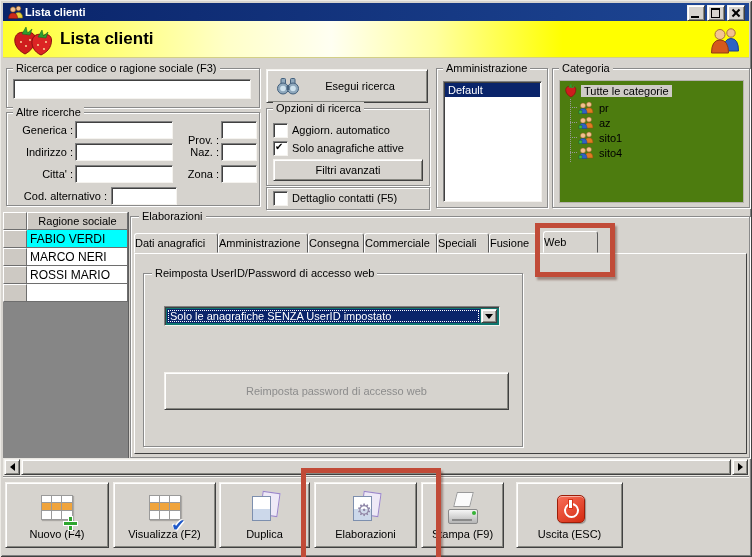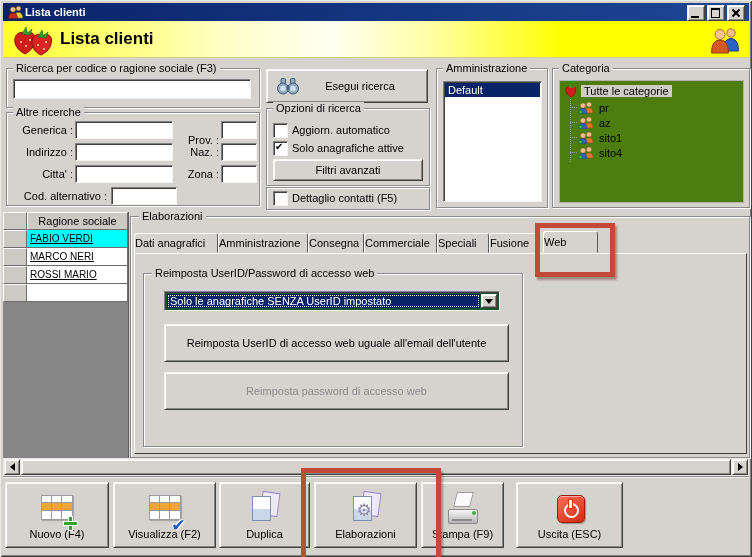--- a/index.html
+++ b/index.html
@@ -3,22 +3,22 @@
 <meta charset="utf-8">
 <style>
   html,body{margin:0;padding:0;background:#9b9b9b;}
   .window{position:relative;width:752px;height:557px;background:#d6d3ce;overflow:hidden;
     font-family:"Liberation Sans",sans-serif;font-size:11px;color:#000;
     box-shadow:inset 1px 1px 0 #eceae5, inset -1px -1px 0 #404040, inset 2px 2px 0 #d6d3ce, inset -2px -2px 0 #808080;}
   .abs{position:absolute;}
   
   .raise{background:#d6d3ce;border:1px solid;border-color:#f5f3ef #404040 #404040 #f5f3ef;
     box-shadow:inset 1px 1px 0 #fff, inset -1px -1px 0 #878781;}
-  .sunk{background:#14532d;border:1px solid;border-color:#808080 #f5f3ef #f5f3ef #808080;
-    box-shadow:inset 1px 1px 0 #404040;}
+  .sunk{background:#0f766e;border:1px solid;border-color:#808080 #f5f3ef #f5f3ef #808080;
+    box-shadow:inset 1px 1px 0 #404040;margin-top:15px;}
   .group{position:absolute;border:1px solid #8a8a8a;box-shadow:1px 1px 0 #fff, inset 1px 1px 0 #fff;}
   .glabel{position:absolute;top:-7px;left:6px;background:#d6d3ce;padding:0 3px;white-space:nowrap;}
   
   #titlebar{left:3px;top:3px;width:746px;height:18px;background:linear-gradient(90deg,#0a246a,#1e4795);display:flex;align-items:center;}
   .title-text{color:#fff;font-weight:bold;font-size:11px;margin-left:4px;}
   .winbtn{position:relative;width:16px;height:14px;margin-left:2px;cursor:default;}
   .wb-min::after{content:"";position:absolute;left:3px;bottom:2px;width:8px;height:2px;background:#000;}
   .wb-max::after{content:"";position:absolute;left:3px;top:2px;width:7px;height:7px;border:1px solid #000;border-top-width:2px;}
   .wb-close::before,.wb-close::after{content:"";position:absolute;left:7px;top:2px;width:2px;height:10px;background:#000;}
   .wb-close::before{transform:rotate(45deg);} .wb-close::after{transform:rotate(-45deg);}
@@ -38,21 +38,21 @@
     font-family:"Liberation Sans",sans-serif;color:#000;}
   
   .listbox{position:absolute;background:#fff;border:1px solid;border-color:#808080 #f5f3ef #f5f3ef #808080;box-shadow:inset 1px 1px 0 #404040;}
   .sel-navy{position:absolute;left:1px;right:1px;top:1px;height:14px;background:#0a246a;color:#fff;padding:1px 3px;box-sizing:border-box;}
   .dotv{position:absolute;border-left:1px dotted #9a9a9a;width:0;}
   .doth{position:absolute;border-top:1px dotted #9a9a9a;height:0;}
   
   .th{position:absolute;background:#cdc9c3;border:1px solid;border-color:#fff #6e6e6e #6e6e6e #fff;box-sizing:border-box;
     font-size:11px;display:flex;align-items:center;justify-content:center;}
   .td{position:absolute;background:#fff;border-right:1px solid #6e6e6e;border-bottom:1px solid #6e6e6e;box-sizing:border-box;
-    font-size:10px;line-height:16px;padding:1px 0 0 3px;white-space:nowrap;overflow:hidden;text-decoration:underline;}
+    font-size:12px;line-height:16px;padding:1px 0 0 3px;white-space:nowrap;overflow:hidden;}
   
   .tab{position:absolute;background:#d6d3ce;border:1px solid;border-color:#fff #5a5a5a #d6d3ce #fff;
     border-radius:3px 3px 0 0;text-align:left;line-height:19px;font-size:11px;white-space:nowrap;box-sizing:border-box;}
   
   .combo-text{position:absolute;left:2px;top:2px;right:19px;bottom:2px;background:#0a246a;color:#fff;
     padding:1px 3px;outline:1px dotted #fff;outline-offset:-2px;white-space:nowrap;overflow:hidden;}
   .tri-down{width:0;height:0;border-left:4px solid transparent;border-right:4px solid transparent;border-top:5px solid #000;}
   .tri-left{width:0;height:0;border-top:4px solid transparent;border-bottom:4px solid transparent;border-right:5px solid #000;}
   .tri-right{width:0;height:0;border-top:4px solid transparent;border-bottom:4px solid transparent;border-left:5px solid #000;}
   
@@ -276,23 +276,20 @@
     <div class="group" style="left:12px;top:56px;width:378px;height:172px;background:#d6d3ce">
       <span class="glabel" style="left:8px">Reimposta UserID/Password di accesso web</span>
 
       <div class="abs sunk" style="left:20px;top:17px;width:336px;height:20px;box-sizing:border-box">
         <div class="combo-text">Solo le anagrafiche SENZA UserID impostato</div>
         <div class="abs raise" style="right:2px;top:2px;width:16px;height:14px;box-sizing:border-box;display:flex;align-items:center;justify-content:center">
           <span class="tri-down"></span>
         </div>
       </div>
 
-      <div class="pushbtn raise" style="left:20px;top:50px;width:343px;height:36px">
-        <span>Reimposta UserID di accesso web uguale all'email dell'utente</span>
-      </div>
 
       <div class="pushbtn raise" style="left:20px;top:98px;width:343px;height:36px;color:#8c8c8c">
         <span>Reimposta password di accesso web</span>
       </div>
     </div>
   </div>
 
   <div class="abs" id="hscroll">
     <div class="abs raise" style="left:1px;top:1px;width:16px;height:16px;box-sizing:border-box;display:flex;align-items:center;justify-content:center">
       <span class="tri-left"></span>

